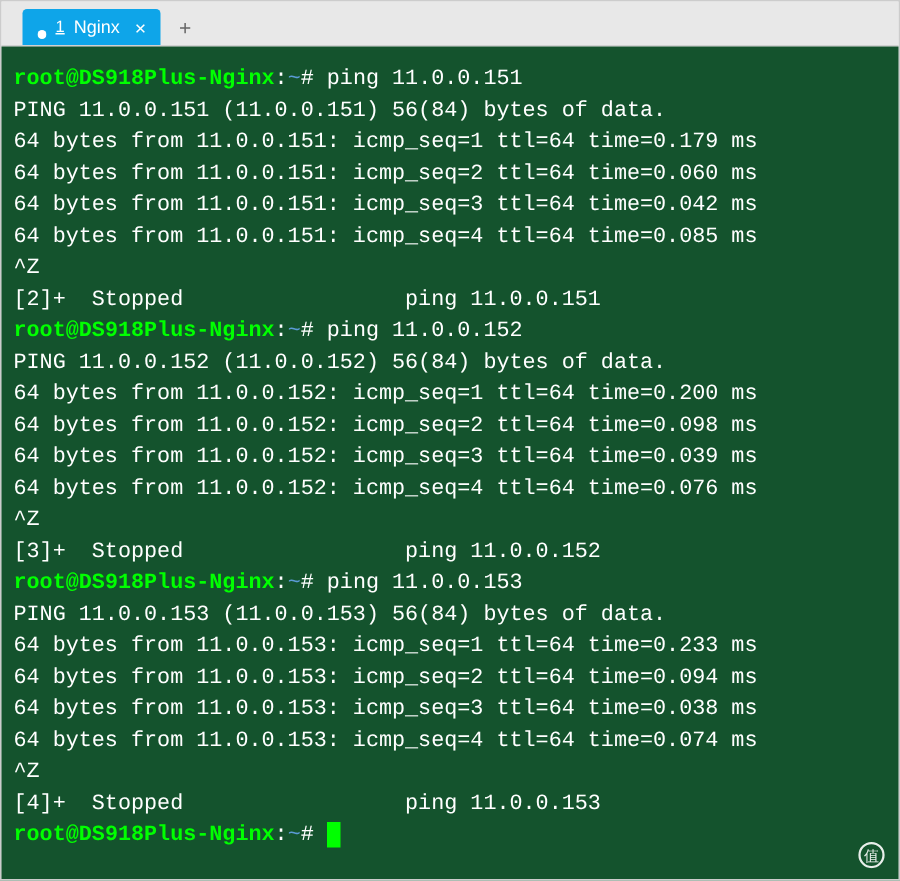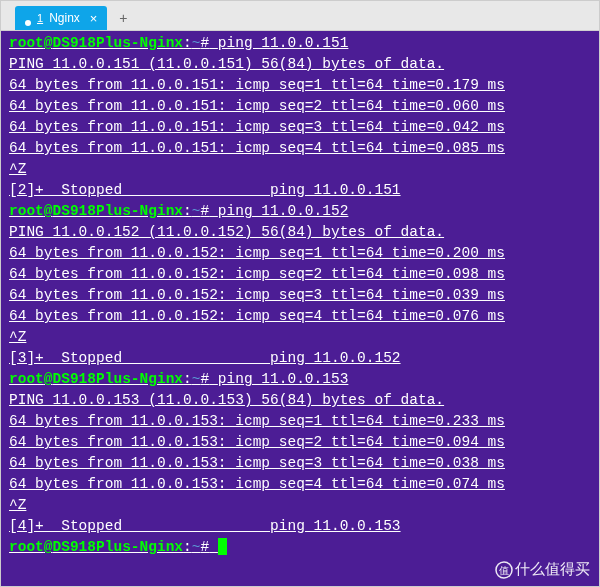--- a/index.html
+++ b/index.html
@@ -61,28 +61,27 @@
       align-items: center;
       justify-content: center;
       font-size: 14px;
       color: #666;
       cursor: pointer;
       margin-left: 4px;
       font-family: Arial, sans-serif;
     }
     .terminal {
       flex: 1;
-      background: #4c1d95;
+      background: #14532d;
       color: #fff;
       font-size: 14.5px;
       line-height: 1.45;
-      padding: 2px 8px;
+      padding: 12px 8px;
       white-space: pre;
       overflow: hidden;
-      text-decoration: underline;
     }
     .user { color: #00ff00; font-weight: bold; }
     .at { color: #00ff00; font-weight: bold; }
     .host { color: #00ff00; font-weight: bold; }
     .path { color: #5b9bd5; }
     .colon { color: #fff; }
     .dollar { color: #fff; }
     .cmd { color: #fff; }
     .out { color: #fff; }
     .cursor-block {
@@ -127,14 +126,13 @@
 
   <div class="terminal" id="terminal"><div><span class="user">root</span><span class="at">@</span><span class="host">DS918Plus-Nginx</span><span class="colon">:</span><span class="path">~</span><span class="dollar">#</span> <span class="cmd">ping 11.0.0.151</span></div><div class="out">PING 11.0.0.151 (11.0.0.151) 56(84) bytes of data.</div><div class="out">64 bytes from 11.0.0.151: icmp_seq=1 ttl=64 time=0.179 ms</div><div class="out">64 bytes from 11.0.0.151: icmp_seq=2 ttl=64 time=0.060 ms</div><div class="out">64 bytes from 11.0.0.151: icmp_seq=3 ttl=64 time=0.042 ms</div><div class="out">64 bytes from 11.0.0.151: icmp_seq=4 ttl=64 time=0.085 ms</div><div class="out">^Z</div><div class="out">[2]+  Stopped                 ping 11.0.0.151</div><div><span class="user">root</span><span class="at">@</span><span class="host">DS918Plus-Nginx</span><span class="colon">:</span><span class="path">~</span><span class="dollar">#</span> <span class="cmd">ping 11.0.0.152</span></div><div class="out">PING 11.0.0.152 (11.0.0.152) 56(84) bytes of data.</div><div class="out">64 bytes from 11.0.0.152: icmp_seq=1 ttl=64 time=0.200 ms</div><div class="out">64 bytes from 11.0.0.152: icmp_seq=2 ttl=64 time=0.098 ms</div><div class="out">64 bytes from 11.0.0.152: icmp_seq=3 ttl=64 time=0.039 ms</div><div class="out">64 bytes from 11.0.0.152: icmp_seq=4 ttl=64 time=0.076 ms</div><div class="out">^Z</div><div class="out">[3]+  Stopped                 ping 11.0.0.152</div><div><span class="user">root</span><span class="at">@</span><span class="host">DS918Plus-Nginx</span><span class="colon">:</span><span class="path">~</span><span class="dollar">#</span> <span class="cmd">ping 11.0.0.153</span></div><div class="out">PING 11.0.0.153 (11.0.0.153) 56(84) bytes of data.</div><div class="out">64 bytes from 11.0.0.153: icmp_seq=1 ttl=64 time=0.233 ms</div><div class="out">64 bytes from 11.0.0.153: icmp_seq=2 ttl=64 time=0.094 ms</div><div class="out">64 bytes from 11.0.0.153: icmp_seq=3 ttl=64 time=0.038 ms</div><div class="out">64 bytes from 11.0.0.153: icmp_seq=4 ttl=64 time=0.074 ms</div><div class="out">^Z</div><div class="out">[4]+  Stopped                 ping 11.0.0.153</div><div><span class="user">root</span><span class="at">@</span><span class="host">DS918Plus-Nginx</span><span class="colon">:</span><span class="path">~</span><span class="dollar">#</span> <span class="cmd"></span><span class="cursor-block"></span></div></div>
 
 </div>
 
 <div class="watermark">
   <svg width="18" height="18">
       <circle cx="9" cy="9" r="8" fill="none" stroke="#fff" stroke-width="1.5"></circle>
       <text x="9" y="13" text-anchor="middle" font-size="10" fill="#fff" font-family="Arial">值</text>
     </svg>
-  <span>什么值得买</span>
 </div>
 
 </body></html>

